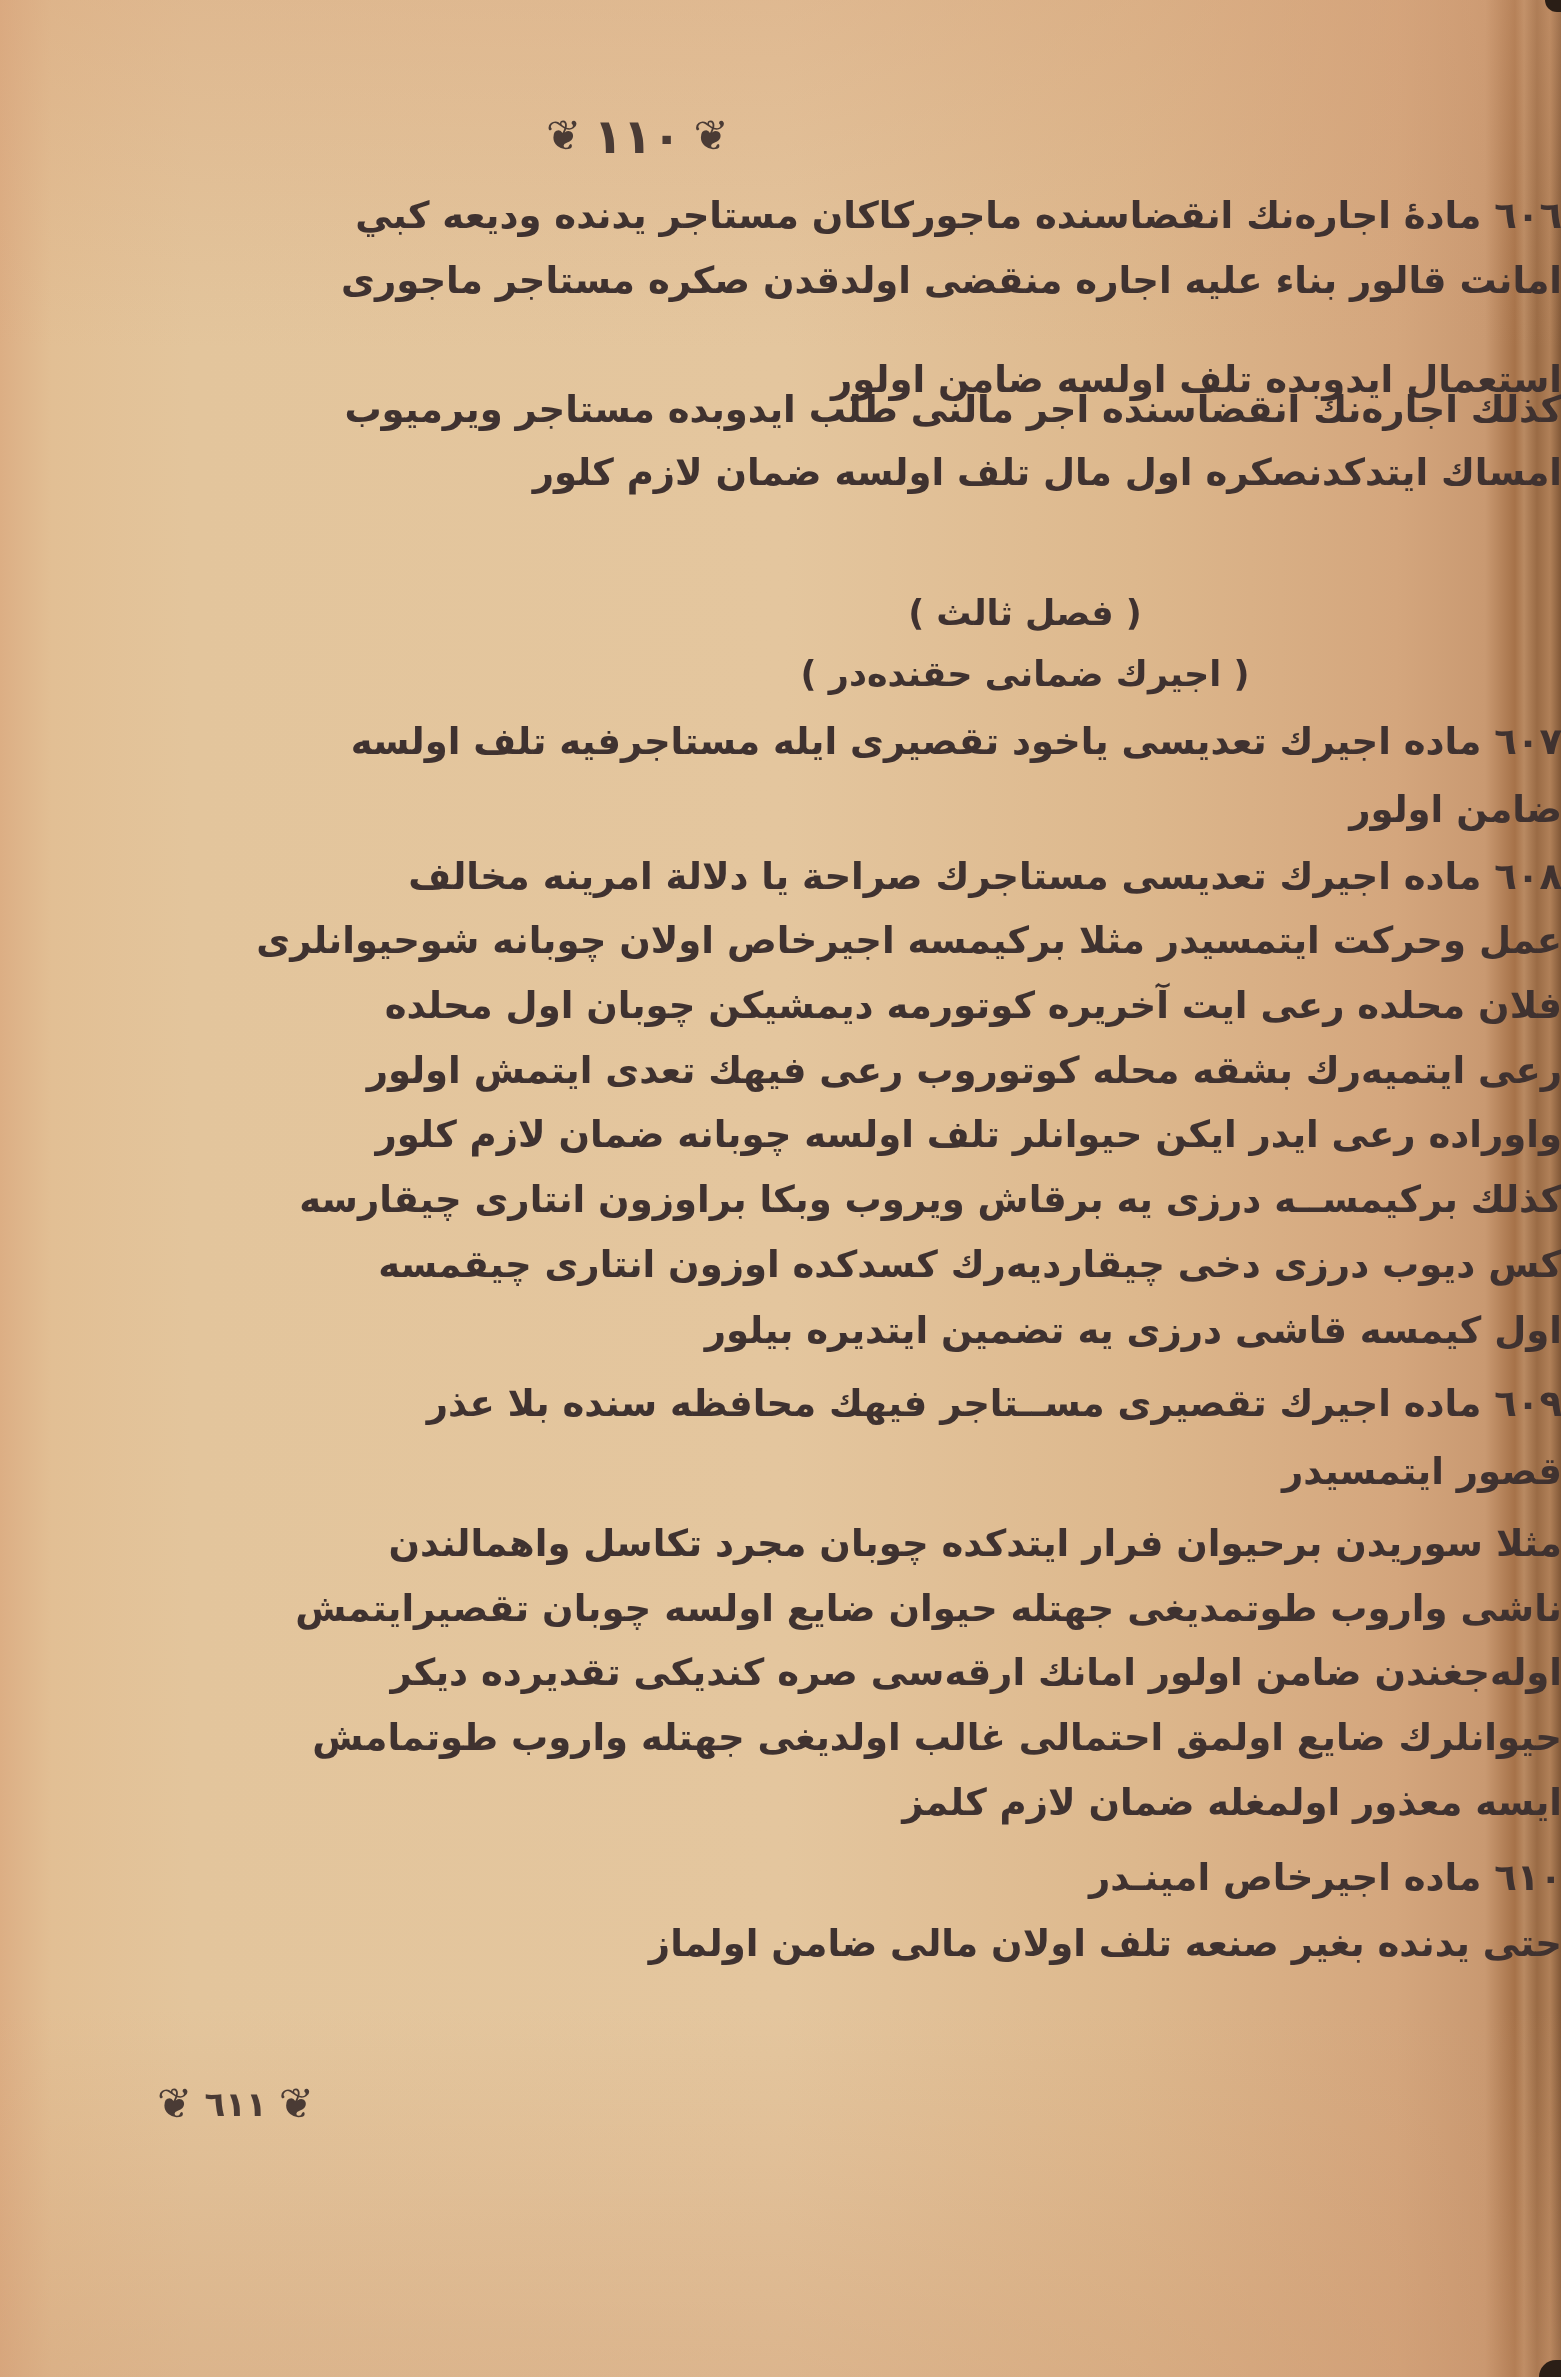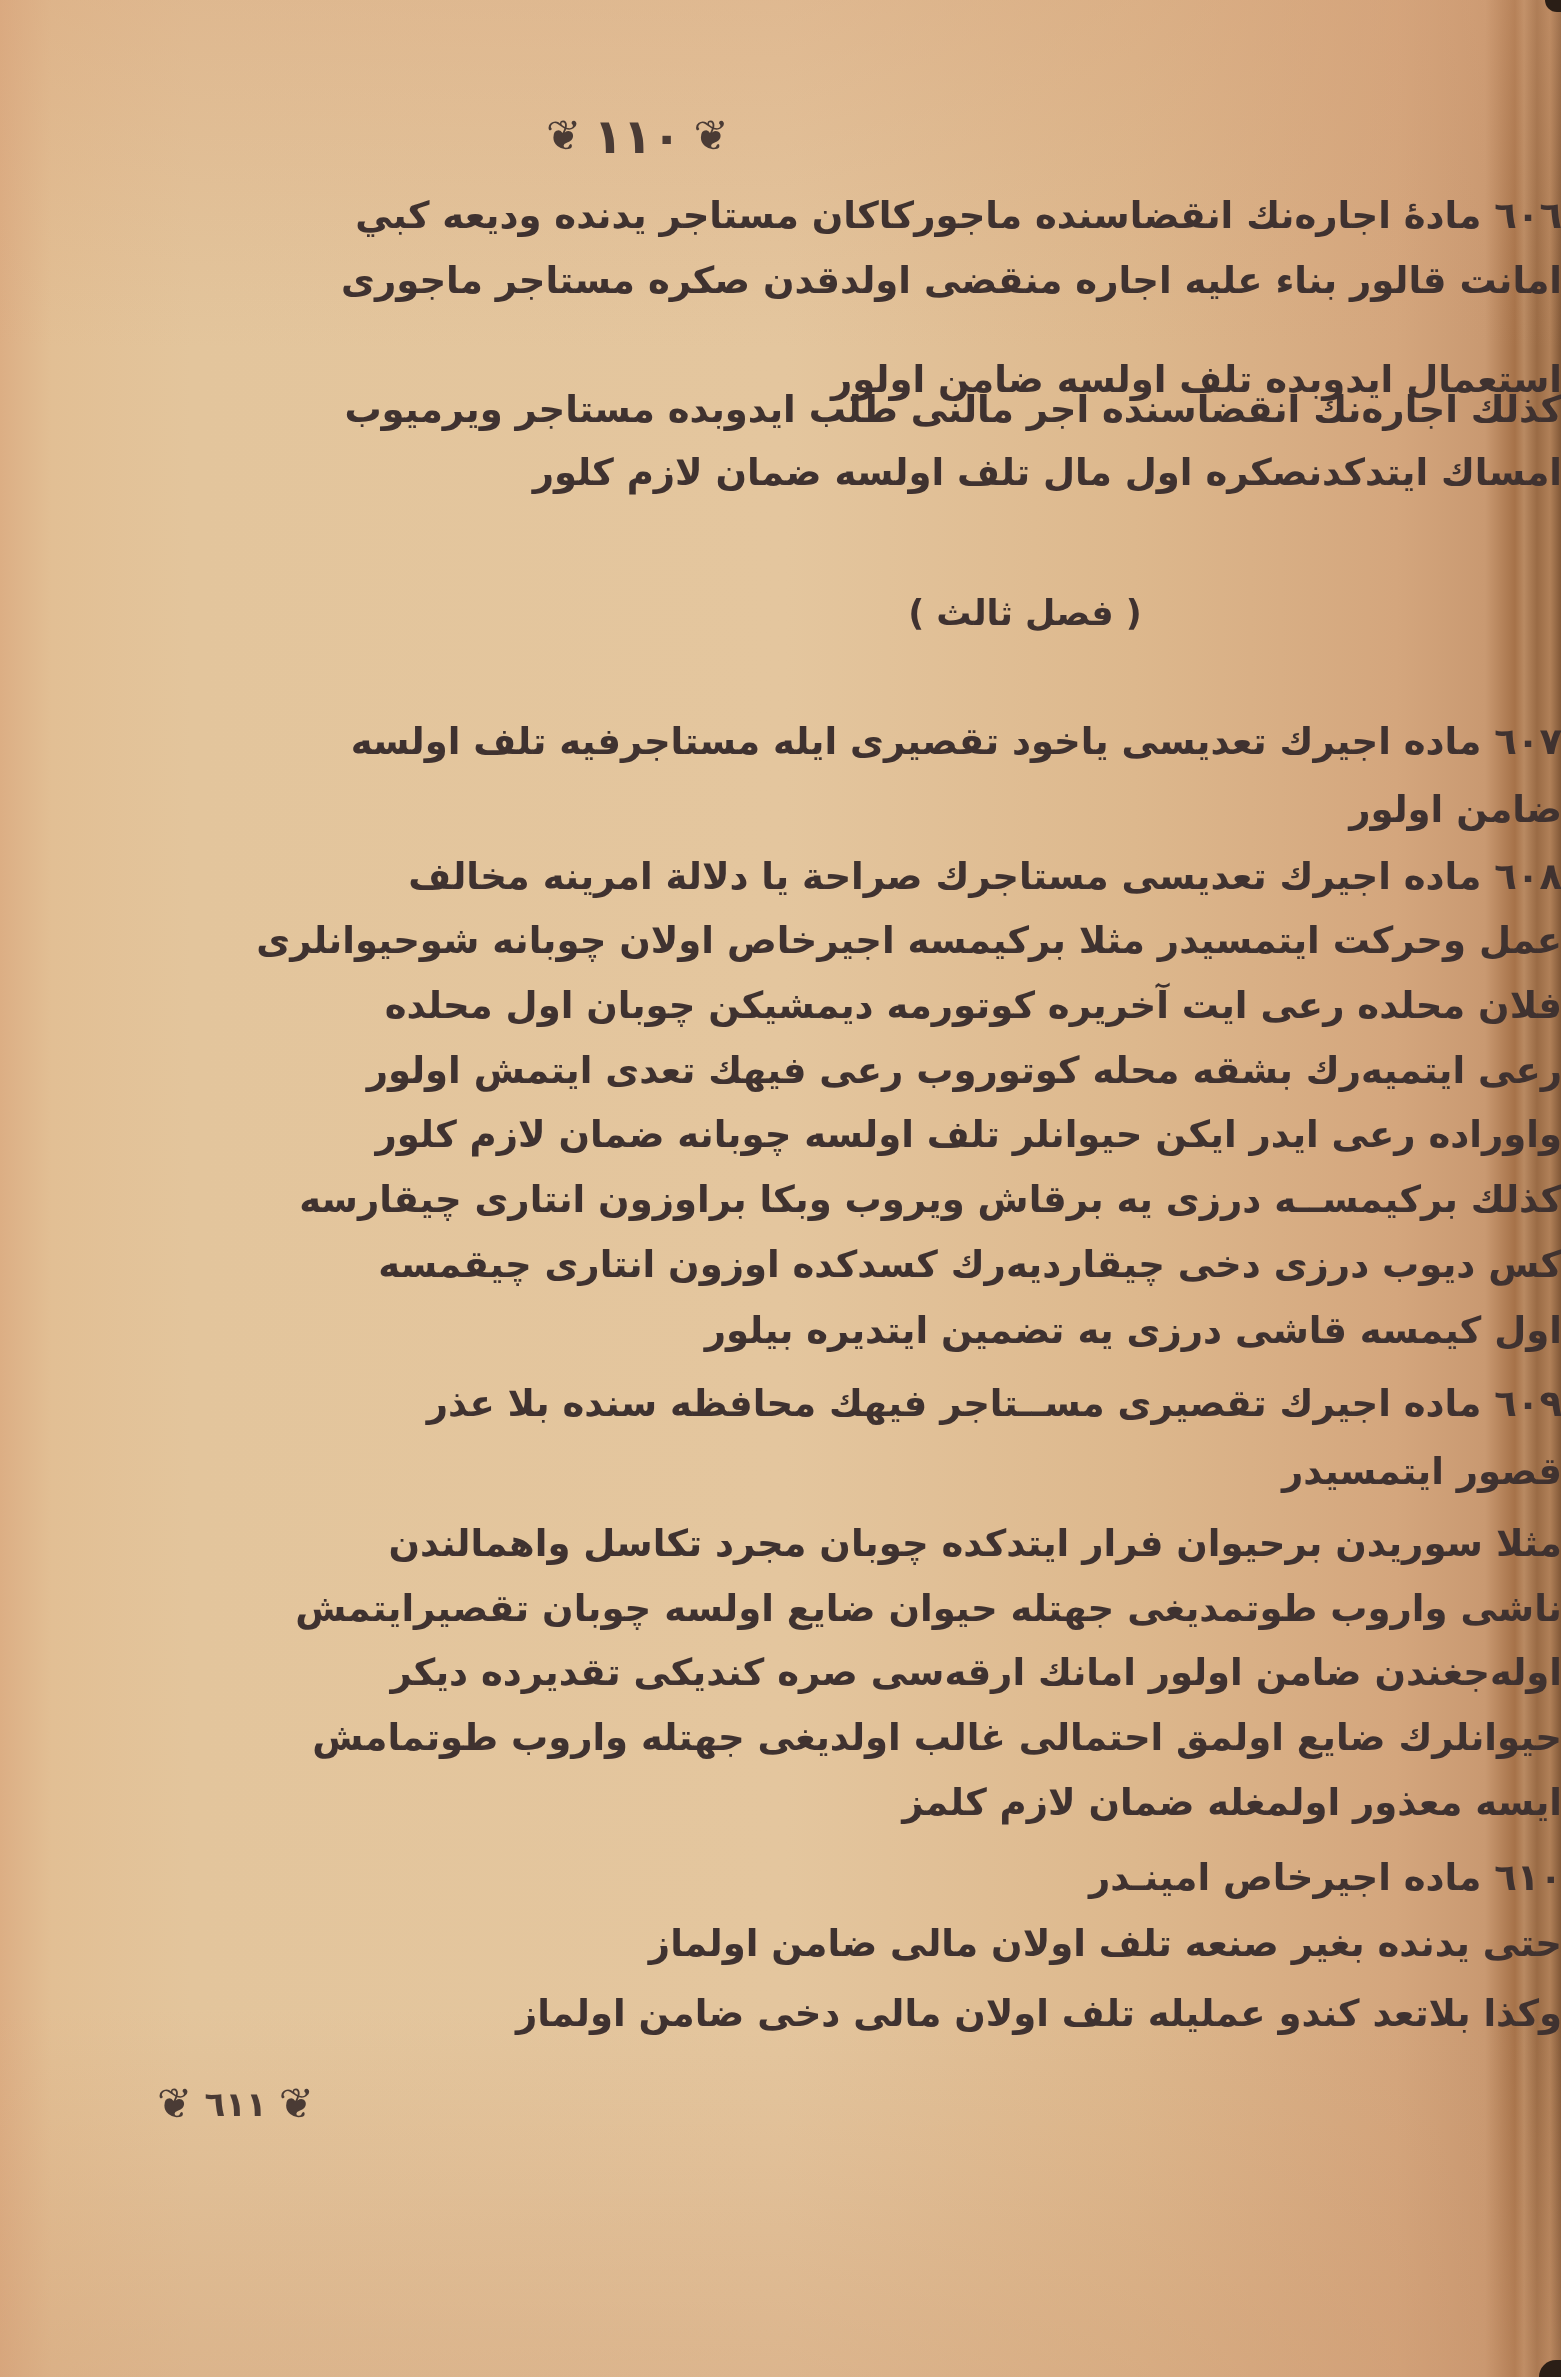--- a/index.html
+++ b/index.html
@@ -91,20 +91,21 @@
     <span class="orn">❦</span>
   </div>
 
   <div class="line full" style="top:190px;">٦٠٦ مادهٔ   اجاره‌نك انقضاسنده ماجوركاكان مستاجر يدنده وديعه كبي</div>
   <div class="line full" style="top:255px;">امانت قالور بناء عليه اجاره منقضى اولدقدن صكره مستاجر ماجورى</div>
   <div class="line" style="top:320px;margin-top:34px;">استعمال ايدوبده تلف اولسه ضامن اولور</div>
   <div class="line full" style="top:384px;">كذلك اجاره‌نك انقضاسنده آجر مالنى طلب ايدوبده مستاجر ويرميوب</div>
   <div class="line" style="top:447px;">امساك ايتدكدنصكره اول مال تلف اولسه ضمان لازم كلور</div>
 
   <div class="line centered" style="top:587px; font-size:35px;">( فصل ثالث )</div>
+  <div class="line centered" style="top:648px; font-size:35px;">( اجيرك ضمانى حقنده‌در )</div>
 
   <div class="line full" style="top:716px;">٦٠٧ ماده   اجيرك تعديسى ياخود تقصيرى ايله مستاجرفيه تلف اولسه</div>
   <div class="line" style="top:784px;">ضامن اولور</div>
 
   <div class="line full" style="top:851px;">٦٠٨ ماده   اجيرك تعديسى مستاجرك صراحة يا دلالة امرينه مخالف</div>
   <div class="line full" style="top:915px;">عمل وحركت ايتمسيدر مثلا بركيمسه اجيرخاص اولان چوبانه شوحيوانلرى</div>
   <div class="line full" style="top:980px;">فلان محلده رعى ايت آخريره كوتورمه ديمشيكن چوبان اول محلده</div>
   <div class="line full" style="top:1045px;">رعى ايتميه‌رك بشقه محله كوتوروب رعى فيهك تعدى ايتمش اولور</div>
   <div class="line full" style="top:1109px;">واوراده رعى ايدر ايكن حيوانلر تلف اولسه چوبانه ضمان لازم كلور</div>
   <div class="line full" style="top:1174px;">كذلك بركيمســه درزى يه برقاش ويروب وبكا براوزون انتارى چيقارسه</div>
@@ -114,21 +115,20 @@
   <div class="line full" style="top:1378px;">٦٠٩ ماده   اجيرك تقصيرى مســتاجر فيهك محافظه سنده بلا عذر</div>
   <div class="line" style="top:1446px;">قصور ايتمسيدر</div>
   <div class="line full" style="top:1518px;">مثلا سوريدن برحيوان فرار ايتدكده چوبان مجرد تكاسل واهمالندن</div>
   <div class="line full" style="top:1583px;">ناشى واروب طوتمديغى جهتله حيوان ضايع اولسه چوبان تقصيرايتمش</div>
   <div class="line full" style="top:1647px;">اوله‌جغندن ضامن اولور امانك ارقه‌سى صره كنديكى تقديرده ديكر</div>
   <div class="line full" style="top:1712px;">حيوانلرك ضايع اولمق احتمالى غالب اولديغى جهتله واروب طوتمامش</div>
   <div class="line" style="top:1777px;">ايسه معذور اولمغله ضمان لازم كلمز</div>
 
   <div class="line" style="top:1852px;">٦١٠ ماده   اجيرخاص امينـدر</div>
   <div class="line" style="top:1918px;">حتى يدنده بغير صنعه تلف اولان مالى ضامن اولماز</div>
-  <div class="line" style="top:1988px;">وكذا بلاتعد كندو عمليله تلف اولان مالى دخى ضامن اولماز</div>
 
   <div class="folio folio-bottom">
     <span class="orn">❦</span>
     <span class="num">٦١١</span>
     <span class="orn">❦</span>
   </div>
 </div>
 
 
 </body></html>

